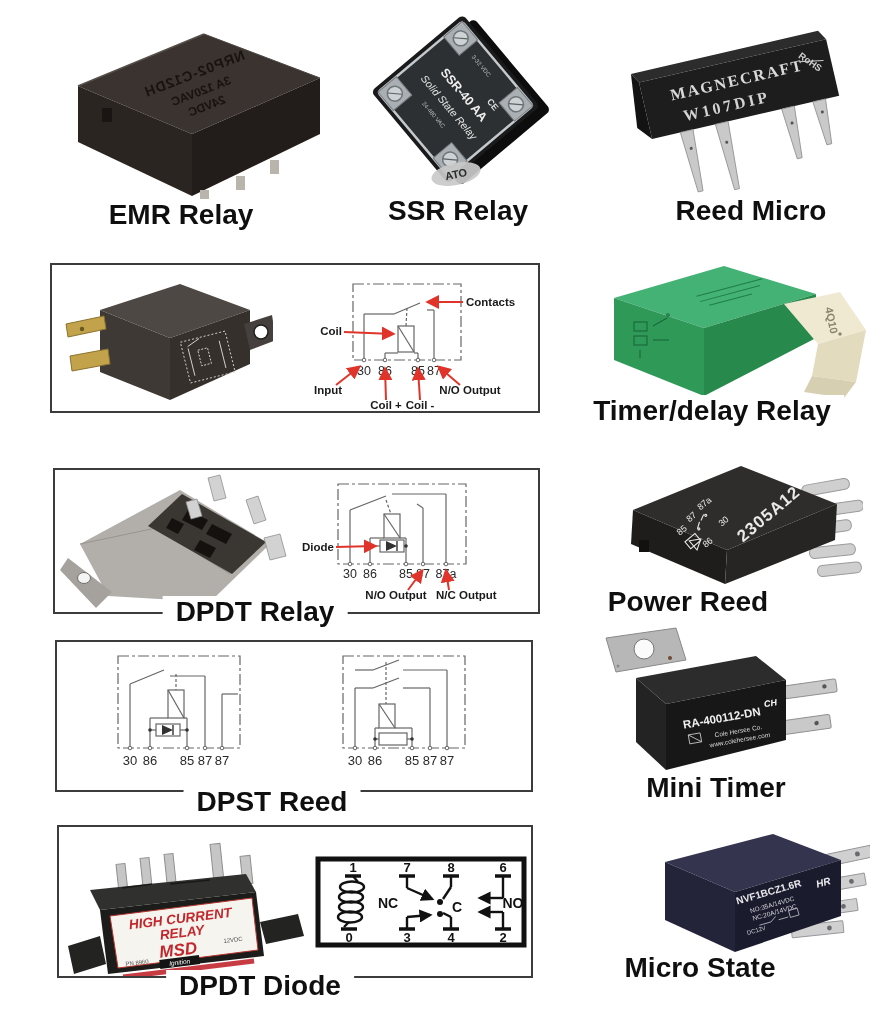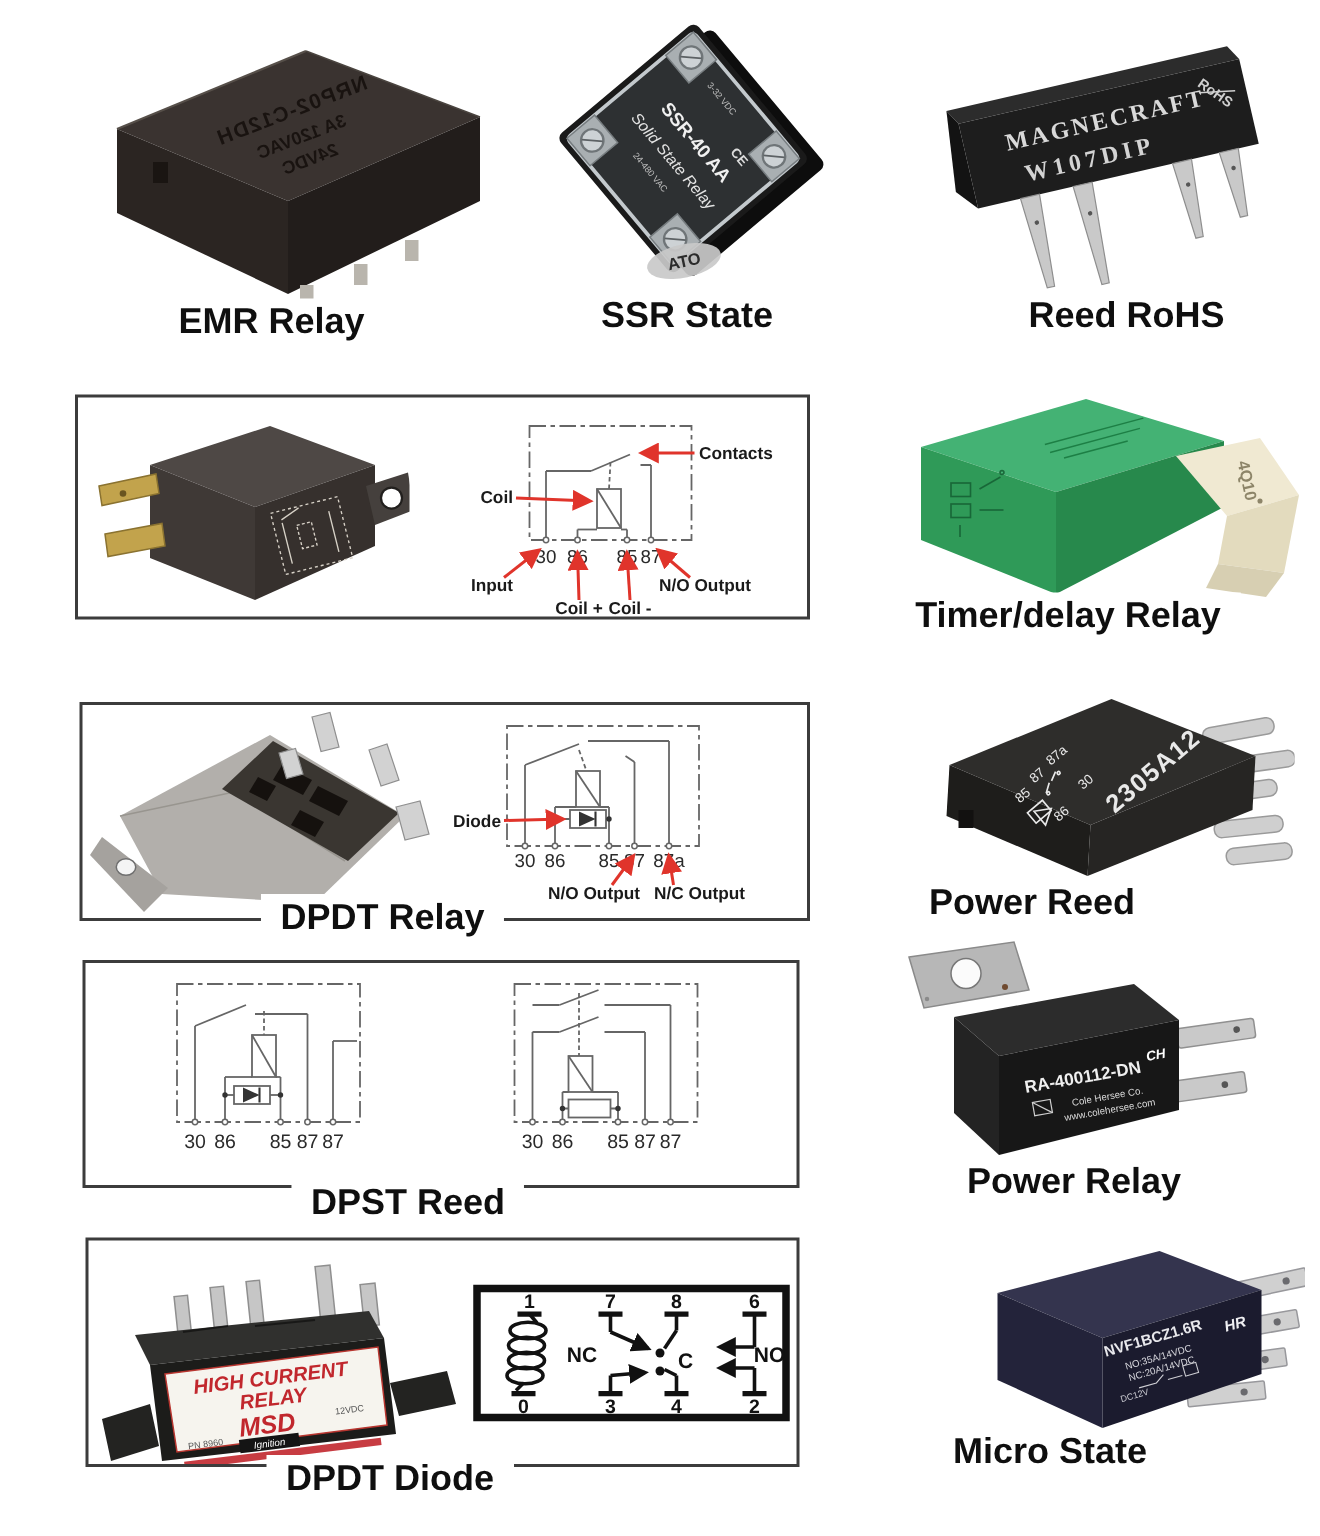--- a/index.html
+++ b/index.html
@@ -1,21 +1,21 @@
 <!DOCTYPE html>
 <html><head>
 <meta charset="utf-8">
 <style>
   html,body{margin:0;padding:0;background:#fff;}
   #page{position:relative;width:880px;height:1024px;background:#ffffff;overflow:hidden;
         font-family:"Liberation Sans",sans-serif;}
   svg{font-family:"Liberation Sans",sans-serif;display:block;}
   .abs{position:absolute;}
   .relbox{position:absolute;border:2px solid #3c3c3c;background:#fff;}
-  .cap{position:absolute;transform:translateX(-50%);font-weight:700;font-size:24px;
+  .cap{position:absolute;transform:translateX(-50%);font-weight:700;font-size:28px;
        color:#0f0f0f;white-space:nowrap;background:#fff;padding:0 13px;line-height:31px;z-index:5;}
   .serif{font-family:"Liberation Serif",serif;}
 </style>
 </head>
 <body>
 
 <div id="page">
 
   <svg class="abs" style="left:50px;top:12px" width="282" height="188" viewBox="0 0 282 188">
     <polygon points="28,74 154,22 270,66 142,122" fill="#3a3330"></polygon>
@@ -64,21 +64,21 @@
       <text transform="translate(105,66) rotate(90)" font-size="12.5" font-weight="bold" fill="#f0f0f0">SSR-40 AA</text>
       <text transform="translate(122,118) rotate(90)" font-size="9" font-weight="bold" fill="#dcdcdc">CE</text>
       <text transform="translate(71,78) rotate(90)" font-size="6" fill="#bdbdbd">24-480 VAC</text>
       <text transform="translate(139,74) rotate(90)" font-size="6" fill="#bdbdbd">3-32 VDC</text>
     </g>
     <g transform="rotate(-12 98 172)">
       <ellipse cx="98" cy="172" rx="25" ry="11" fill="#c9c9c9" opacity="0.92"></ellipse>
       <text x="98" y="176" text-anchor="middle" font-size="11" font-weight="bold" fill="#2b2b2b">ATO</text>
     </g>
   </svg>
-  <div class="cap" style="left:458px;top:195px">SSR State</div>
+  <div class="cap" style="left:458px;top:195px">SSR Relay</div>
 
   <svg class="abs" style="left:620px;top:8px" width="240" height="190" viewBox="0 0 240 190">
     <g transform="rotate(-13 120 85)">
       <polygon points="18,42 210,42 216,52 24,52" fill="#2c2c2c"></polygon>
       <rect x="24" y="52" width="192" height="58" fill="#1d1d1d"></rect>
       <polygon points="24,52 18,42 12,96 24,110" fill="#131313"></polygon>
       <text x="120" y="77" text-anchor="middle" class="serif" font-size="16" font-weight="bold" letter-spacing="2" fill="#d9d9d9" font-family="Liberation Serif,serif">MAGNECRAFT</text>
       <text x="104" y="100" text-anchor="middle" font-size="16" font-weight="bold" letter-spacing="3" fill="#d3d3d3" font-family="Liberation Serif,serif">W107DIP</text>
       <g transform="rotate(48 196 70)">
         <text x="196" y="74" text-anchor="middle" font-size="9.5" font-weight="bold" fill="#cfcfcf">RoHS</text>
@@ -91,21 +91,21 @@
         <polygon points="189,110 202,110 198,155 193,155"></polygon>
       </g>
       <g fill="#555">
         <circle cx="60" cy="128" r="1.5"></circle>
           <circle cx="96" cy="130" r="1.5"></circle>
         <circle cx="164" cy="126" r="1.5"></circle>
           <circle cx="196" cy="122" r="1.5"></circle>
       </g>
     </g>
   </svg>
-  <div class="cap" style="left:751px;top:195px">Reed RoHS</div>
+  <div class="cap" style="left:751px;top:195px">Reed Micro</div>
 
   <div class="relbox" style="left:50px;top:263px;width:486px;height:146px"></div>
 
   <svg class="abs" style="left:58px;top:272px" width="215" height="140" viewBox="0 0 215 140">
     <polygon points="42,38 122,12 192,38 112,66" fill="#4e4845"></polygon>
     <polygon points="42,38 112,66 112,128 42,100" fill="#3f3936"></polygon>
     <polygon points="112,66 192,38 192,92 112,128" fill="#36302d"></polygon>
     <g transform="rotate(-14 150 86)" stroke="#d8d2c8" fill="none" stroke-width="0.9">
       <rect x="127" y="64" width="46" height="42" stroke-dasharray="2 2"></rect>
       <rect x="142" y="76" width="10" height="16" stroke-dasharray="2 1.5"></rect>
@@ -414,21 +414,21 @@
       <text x="136" y="99" text-anchor="middle" font-size="11.5" font-weight="bold" fill="#efefef">RA-400112-DN</text>
       <text x="180" y="92" font-size="9" font-weight="bold" font-style="italic" fill="#ffffff">CH</text>
       <text x="150" y="113" text-anchor="middle" font-size="6.5" fill="#d9d9d9">Cole Hersee Co.</text>
       <text x="150" y="122" text-anchor="middle" font-size="6.5" fill="#d9d9d9">www.colehersee.com</text>
       <g stroke="#cfcfcf" stroke-width="0.8" fill="none">
         <rect x="100" y="106" width="12" height="9"></rect>
           <line x1="100" y1="106" x2="112" y2="115"></line>
       </g>
     </g>
   </svg>
-  <div class="cap" style="left:716px;top:772px">Power Relay</div>
+  <div class="cap" style="left:716px;top:772px">Mini Timer</div>
 
   <div class="relbox" style="left:57px;top:825px;width:472px;height:149px"></div>
 
   <svg class="abs" style="left:60px;top:828px" width="250" height="148" viewBox="0 0 250 148">
     <g fill="#c6c6c6" stroke="#8f8f8f" stroke-width="1">
       <g transform="rotate(-6 60 36)">
           <rect x="56" y="36" width="9" height="28"></rect>
         </g>
       <g transform="rotate(-6 84 30)">
           <rect x="80" y="30" width="9" height="30"></rect>

